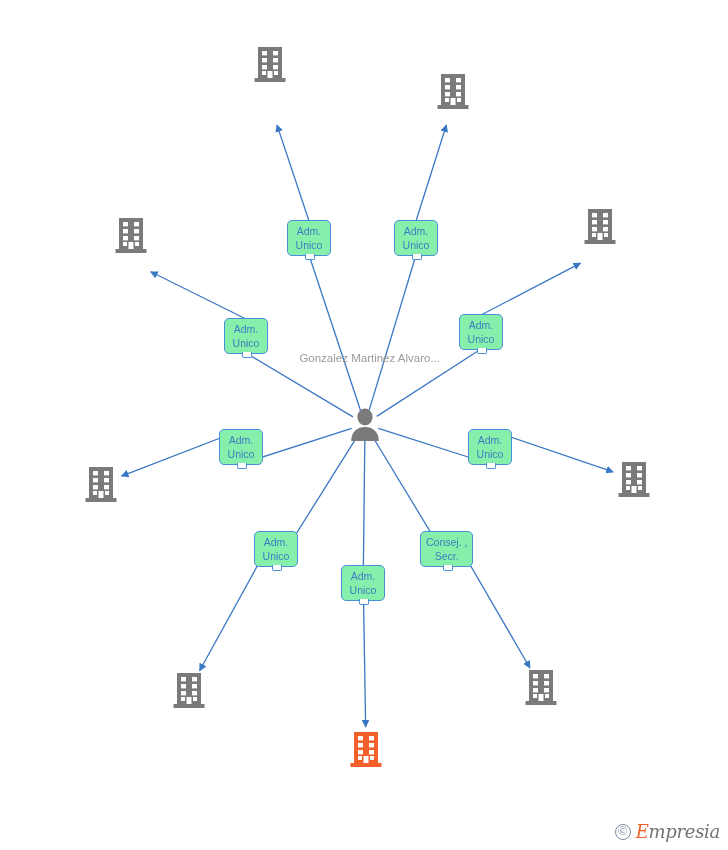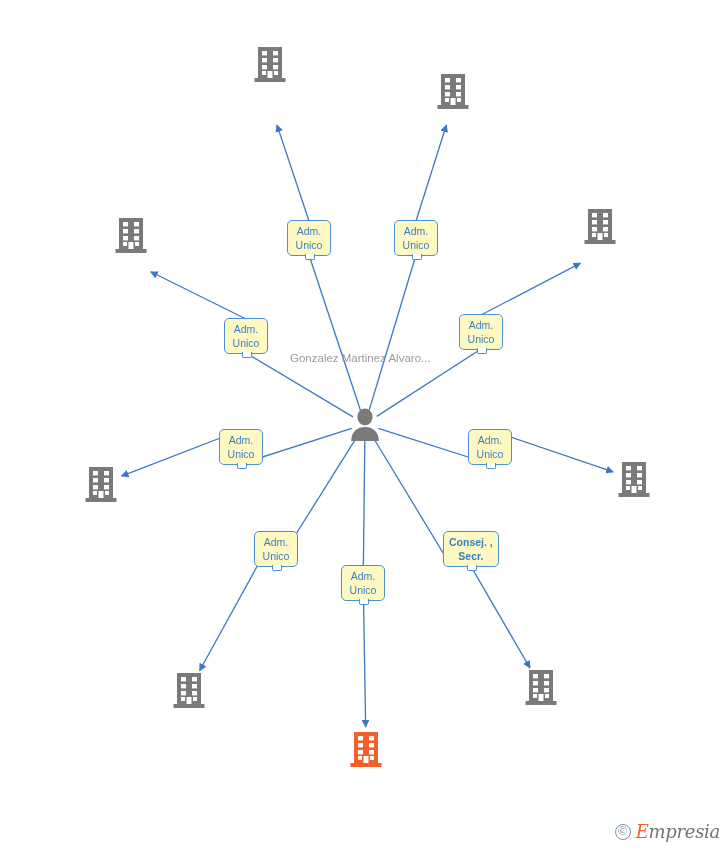--- a/index.html
+++ b/index.html
@@ -42,21 +42,21 @@
     letter-spacing:.2px;
     white-space:pre-line;
     margin-top:2px;
   }
   .node.label-above .caption{margin:0 0 3px 0;}
   .node.highlight .caption{color:#808080;font-weight:bold;}
   
   .elabel{
     position:absolute;
     box-sizing:border-box;
-    background:#fef9c3;
+    background:#86efac;
     border:1px solid #4a90d9;
     border-radius:5px;
     color:#3d7ec0;
     font-size:10.5px;
     line-height:14px;
     text-align:center;
     padding:3px 5px 3px 5px;
     min-width:44px;
     cursor:pointer;
     white-space:pre-line;
@@ -75,21 +75,21 @@
     border-left:1px solid #4a90d9;
     border-right:1px solid #4a90d9;
     border-bottom:1px solid #4a90d9;
     border-bottom-left-radius:2px;
     border-bottom-right-radius:2px;
   }
   
   .center-label{
     position:absolute;
     width:150px;margin-left:-75px;
-    text-align:left;
+    text-align:right;
     font-size:11.5px;
     line-height:13.5px;
     color:#9a9a9a;
     white-space:pre-line;
     z-index:4;
     pointer-events:none;
   }
   
   .watermark{
     position:absolute;
@@ -321,15 +321,15 @@
     <div class="elabel" style="left: 459px; top: 314px;"><span>Adm.
 Unico</span></div>
     <div class="elabel" style="left: 219px; top: 429px;"><span>Adm.
 Unico</span></div>
     <div class="elabel" style="left: 468px; top: 429px;"><span>Adm.
 Unico</span></div>
     <div class="elabel" style="left: 254px; top: 531px;"><span>Adm.
 Unico</span></div>
     <div class="elabel" style="left: 341px; top: 565px;"><span>Adm.
 Unico</span></div>
-    <div class="elabel" style="left: 443px; top: 531px; font-weight: bold;"><span>Consej. ,
+    <div class="elabel" style="left: 420px; top: 531px;"><span>Consej. ,
 Secr.</span></div>
   </div>
 
 </body></html>

